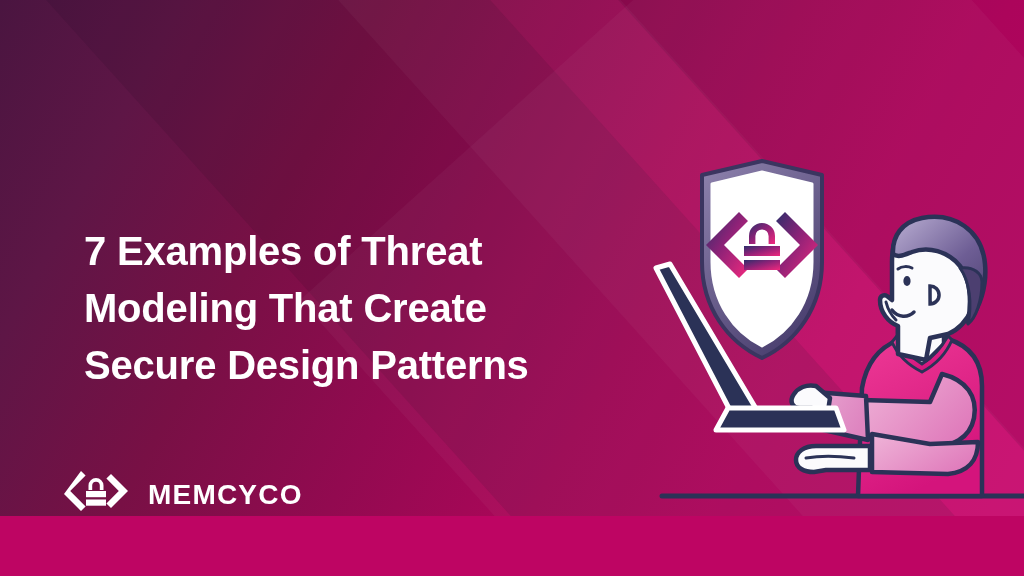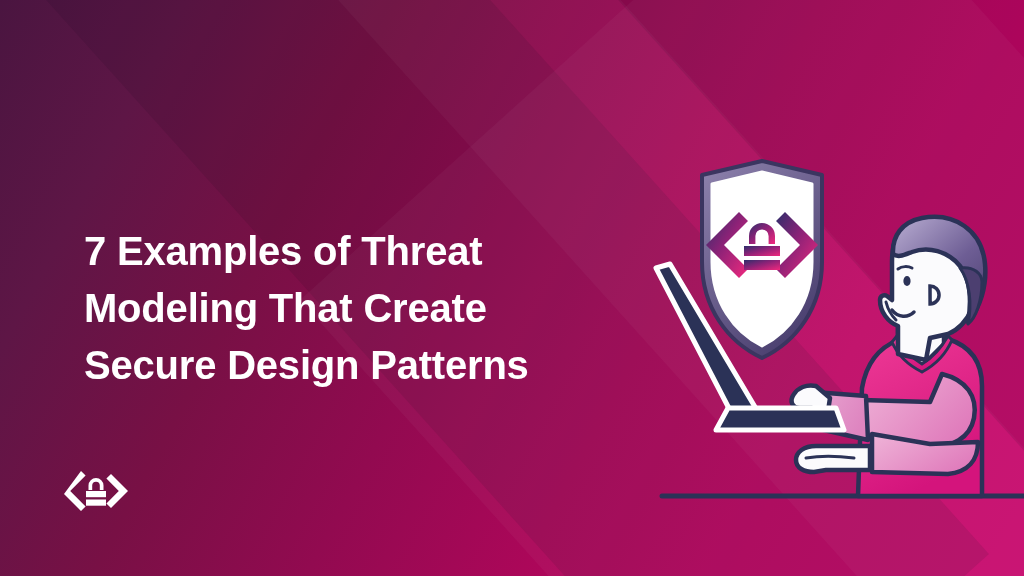--- a/index.html
+++ b/index.html
@@ -2,21 +2,21 @@
 <html><head>
 <meta charset="utf-8">
 <style>
   html,body{margin:0;padding:0;}
   body{
     width:1024px;height:576px;overflow:hidden;
     font-family:"Liberation Sans","DejaVu Sans",sans-serif;
     background:#BE0563;
   }
   #banner{
-    position:relative;width:1024px;height:576px;overflow:hidden;
+    position:relative;width:1024px;height:516px;overflow:hidden;
     background:#BE0563;
   }
   
   .bg-base{
     position:absolute;inset:0;
     background:linear-gradient(118deg,
         #4A1540 0%,
         #5E1646 14%,
         #781045 30%,
         #920A50 46%,
@@ -88,20 +88,21 @@
 
       <path d="M19 5 L23.6 9.6 L8.2 25 L23.6 40.4 L19 45 L2 28 Z" fill="#FFFFFF"></path>
 
       <path d="M49 5 L66 22 L49 39 L44.4 34.4 L56.8 22 L44.4 9.6 Z" fill="#FFFFFF" transform="translate(0,3)"></path>
 
       <path d="M34 12 a7.5 7.5 0 0 1 7.5 7.5 L41.5 24 L37.8 24 L37.8 19.5 a3.8 3.8 0 0 0 -7.6 0 L30.2 24 L26.5 24 L26.5 19.5 A7.5 7.5 0 0 1 34 12 Z" fill="#FFFFFF"></path>
 
       <rect x="24" y="25" width="20" height="6.2" fill="#FFFFFF"></rect>
       <rect x="24" y="33.5" width="20" height="6.2" fill="#FFFFFF"></rect>
     </svg>
+    <span id="logo-word">MEMCYCO</span>
   </div>
 
   <div id="illustration">
     <svg id="illu-svg" viewBox="0 0 400 400">
       <defs>
         <linearGradient id="gIcon" x1="0" y1="0" x2="1" y2="1">
           <stop offset="0%" stop-color="#2E2E6B"></stop>
           <stop offset="45%" stop-color="#8C2277"></stop>
           <stop offset="100%" stop-color="#F0297E"></stop>
         </linearGradient>

